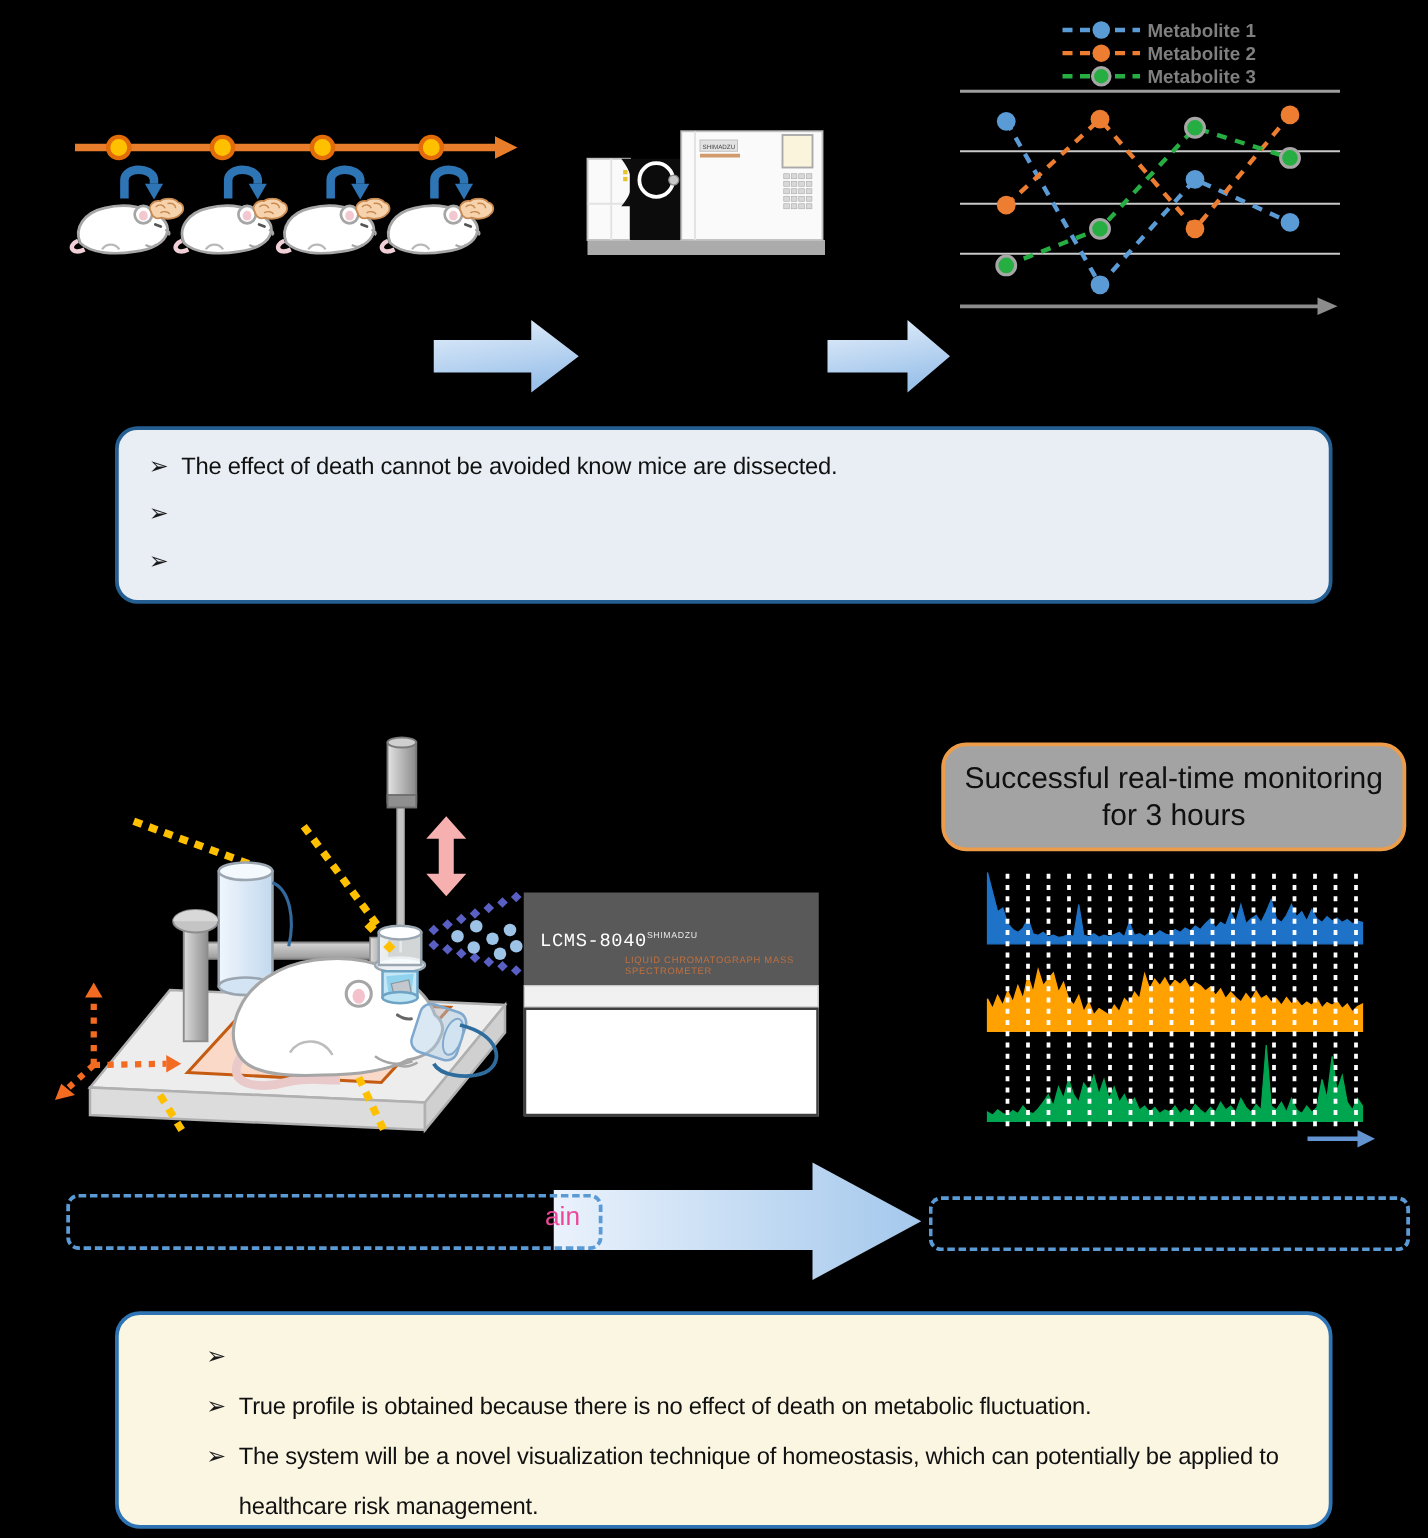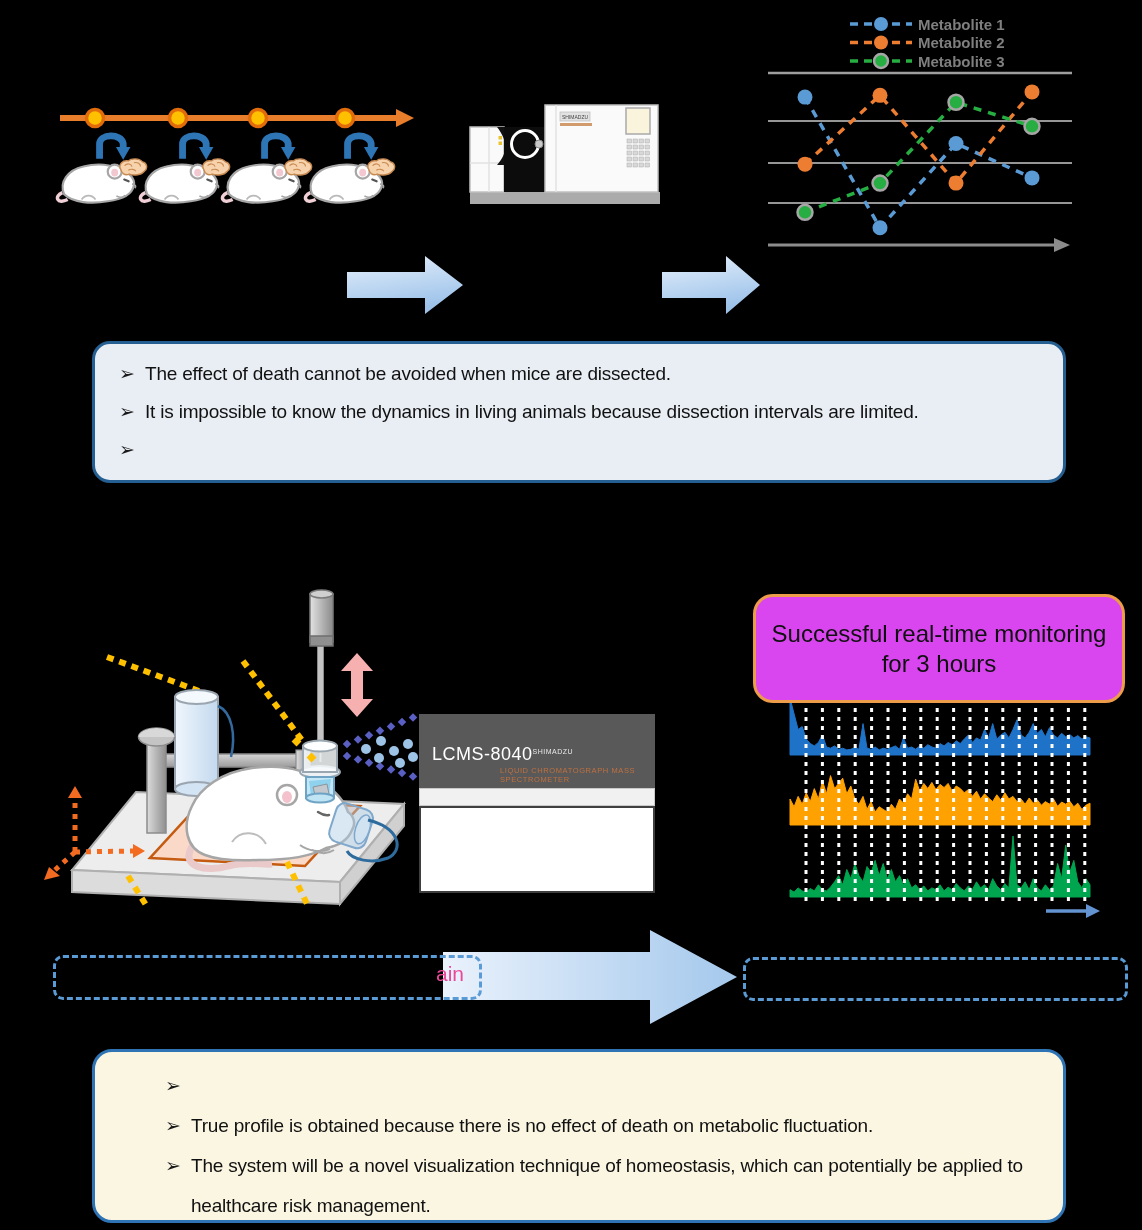--- a/index.html
+++ b/index.html
@@ -15,35 +15,35 @@
   #problem-box{left:92px;top:341px;width:974px;height:142px;
     background:#E9EEF5;border:3px solid #255E91;padding:19px 20px 0 24px;}
   #benefit-box{left:92px;top:1049px;width:974px;height:174px;
     background:#FBF6E2;border:3px solid #2E74B5;padding:14px 30px 0 70px;border-radius:20px;}
   .bullet-row{display:flex;color:#111;}
   #problem-box .bullet-row{font-size:19px;line-height:22px;margin-bottom:16px;letter-spacing:-0.2px;}
   #benefit-box .bullet-row{font-size:19px;line-height:40px;letter-spacing:-0.2px;}
   .bullet-glyph{flex:0 0 26px;color:#1a1a1a;}
 
   
-  #result-badge{left:753px;top:594px;width:372px;height:109px;background:#d946ef;
+  #result-badge{left:753px;top:594px;width:372px;height:87px;background:#a3a3a3;
     border:3px solid #ED9C49;border-radius:20px;color:#101010;font-size:24px;
     display:flex;flex-direction:column;align-items:center;justify-content:center;
     text-align:center;line-height:30px;}
 
   
   .dashed-box{border:3.5px dashed #5B9BD5;border-radius:10px;background:transparent;}
   #flow-box-left{left:53px;top:955px;width:429px;height:45px;}
   #flow-box-right{left:743px;top:957px;width:385px;height:44px;}
   #flow-fragment{left:436px;top:962px;font-size:21px;color:#ec4899;}
 
   
   #lcms-panel{left:419px;top:714px;width:236px;height:74px;background:#595959;color:#fff;
      padding:30px 0 0 13px;}
-  #lcms-model{font-size:18px;letter-spacing:0.5px;}
+  #lcms-model{font-size:15px;letter-spacing:0.5px;font-family:Liberation Mono, monospace;}
   #lcms-brand{font-size:7px;vertical-align:super;letter-spacing:0.5px;color:#E8E8E8;}
   #lcms-subtitle{font-size:7.5px;color:#C0703F;letter-spacing:0.6px;margin:1px 4px 0 68px;}
   #lcms-strip{left:419px;top:788px;width:236px;height:18px;background:#F1F1F1;border:1px solid #C9C9C9;}
   #lcms-body{left:419px;top:806px;width:236px;height:87px;background:#FFFFFF;border:2px solid #3F3F3F;}
 </style>
 </head>
 <body>
 
 <svg id="stage" width="1142" height="1230" viewBox="0 0 1142 1230" xmlns="http://www.w3.org/2000/svg">
   <defs>
@@ -324,25 +324,24 @@
       <line x1="1046" y1="911" x2="1088" y2="911" stroke="#6493D2" stroke-width="3.5"></line>
       <polygon points="1086,904 1100,911 1086,918" fill="#6493D2"></polygon>
     </g>
 
   <polygon fill="url(#g-arrow-h)" points="443,952 650,952 650,930 737,977 650,1024 650,1000 443,1000"></polygon>
 </svg>
 
 <div id="problem-box" class="abs callout">
   <div class="bullet-row">
     <span class="bullet-glyph">➢</span>
-    <span>The effect of death cannot be avoided when mice are dissected.</span>
-  </div>
-  <div class="bullet-row">
-    <span class="bullet-glyph">➢</span>
-    <span>It is impossible to know the dynamics in living animals because dissection intervals are limited.</span>
+    <span>The effect of death cannot be avoided know mice are dissected.</span>
+  </div>
+  <div class="bullet-row">
+    <span class="bullet-glyph">➢</span>
   </div>
   <div class="bullet-row">
     <span class="bullet-glyph">➢</span>
   </div>
 </div>
 
 <div id="lcms-panel" class="abs">
   <span id="lcms-model">LCMS-8040</span><span id="lcms-brand">SHIMADZU</span>
   <div id="lcms-subtitle">LIQUID CHROMATOGRAPH  MASS SPECTROMETER</div>
 </div>

